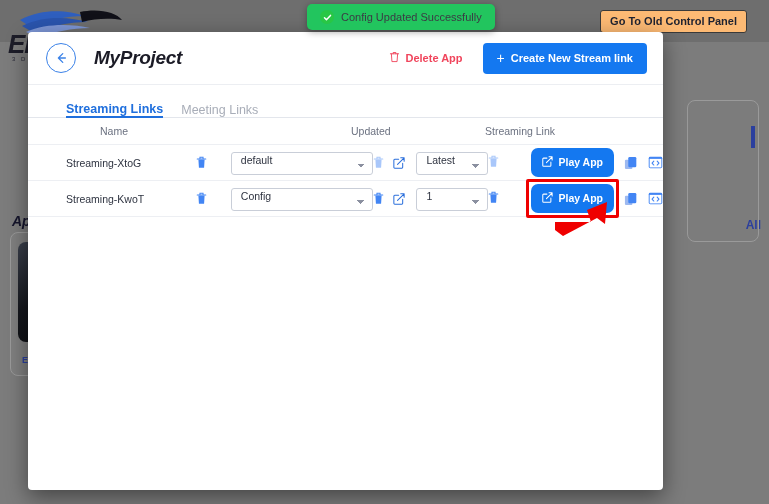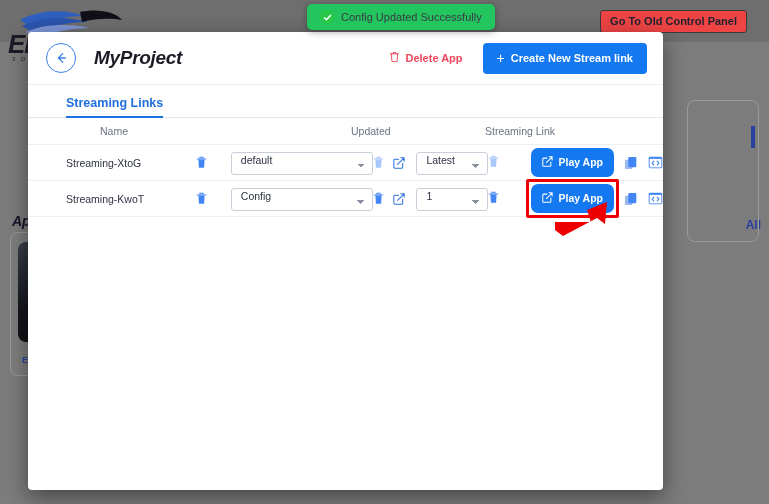--- a/index.html
+++ b/index.html
@@ -13,21 +13,21 @@
   
   #bg-page{position:absolute;inset:0;background:#7c7c7c;overflow:hidden;}
   #bg-topbar{position:absolute;left:0;top:0;width:769px;height:42px;background:#6e6e6e;}
   #bg-logo{position:absolute;left:18px;top:6px;width:112px;height:34px;}
   #bg-brand{position:absolute;left:8px;top:31px;font-size:26px;font-weight:bold;font-style:italic;
     color:#1c1c28;letter-spacing:-1px;line-height:1;}
   #bg-brand-sub{position:absolute;left:12px;top:56px;font-size:6px;color:#2a2a38;letter-spacing:2px;}
   #old-panel-btn{
     position:absolute;right:22px;top:10px;
     border:1px solid #3a3a3a;border-radius:3px;
-    background:#ef4444;color:#1e2230;
+    background:#fdba74;color:#1e2230;
     font-size:11px;font-weight:bold;
     padding:5px 9px;line-height:1;
     white-space:nowrap;
   }
   #bg-apps-title{position:absolute;left:12px;top:213px;font-size:14px;font-weight:bold;font-style:italic;color:#14142b;}
   #bg-all-link{position:absolute;right:8px;top:218px;font-size:12px;font-weight:bold;color:#2b3f9e;}
   #bg-card{position:absolute;left:10px;top:232px;width:86px;height:142px;
     border:1px solid #9a9a9a;border-radius:8px;background:#7f7f7f;}
   #bg-card-thumb{position:absolute;left:18px;top:242px;width:70px;height:100px;border-radius:8px;
     background:linear-gradient(160deg,#3a3f4b 0%,#15171d 55%,#0c0d11 100%);}
@@ -83,21 +83,21 @@
     display:flex;align-items:center;gap:6px;
     background:#1478f0;color:#fff;border:none;border-radius:4px;
     font-size:11px;font-weight:bold;font-family:inherit;
     padding:9px 14px;cursor:pointer;white-space:nowrap;
   }
   #create-link-btn .plus{font-size:14px;font-weight:normal;line-height:1;margin-top:-1px;}
 
   
   #tabs{height:32px;flex:none;display:flex;align-items:flex-end;gap:18px;
     padding:0 0 0 38px;border-bottom:1px solid #e3e6ec;}
-  .tab{font-size:12.5px;padding-bottom:6px;cursor:pointer;white-space:nowrap;}
+  .tab{font-size:12.5px;padding-bottom:0;cursor:pointer;white-space:nowrap;}
   .tab.active{color:#1f6fdd;font-weight:bold;border-bottom:2.5px solid #1f6fdd;margin-bottom:-1px;}
   .tab.inactive{color:#a8adb8;}
 
   
   #table{flex:1;overflow:hidden;}
   .trow{display:flex;align-items:center;height:35px;border-bottom:1px solid #edeff3;}
   .thead{height:26px;border-bottom:1px solid #edeff3;padding-left:34px;}
   .c-name{width:195px;padding-left:38px;box-sizing:border-box;}
   .c-name-del{width:42px;display:flex;justify-content:flex-start;}
   .c-config{width:172px;}
@@ -195,20 +195,21 @@
     </div>
 
     <button id="create-link-btn">
       <span class="plus">+</span>
       <span>Create New Stream link</span>
     </button>
   </div>
 
   <div id="tabs">
     <div class="tab active">Streaming Links</div>
+    <div class="tab inactive">Meeting Links</div>
   </div>
 
   <div id="table">
 
     <div class="trow thead">
       <div class="c-name hdr-txt">Name</div>
       <div class="c-name-del"></div>
       <div class="c-config-acts"></div>
       <div class="c-version hdr-txt">Updated</div>
       <div class="c-version-del"></div>

